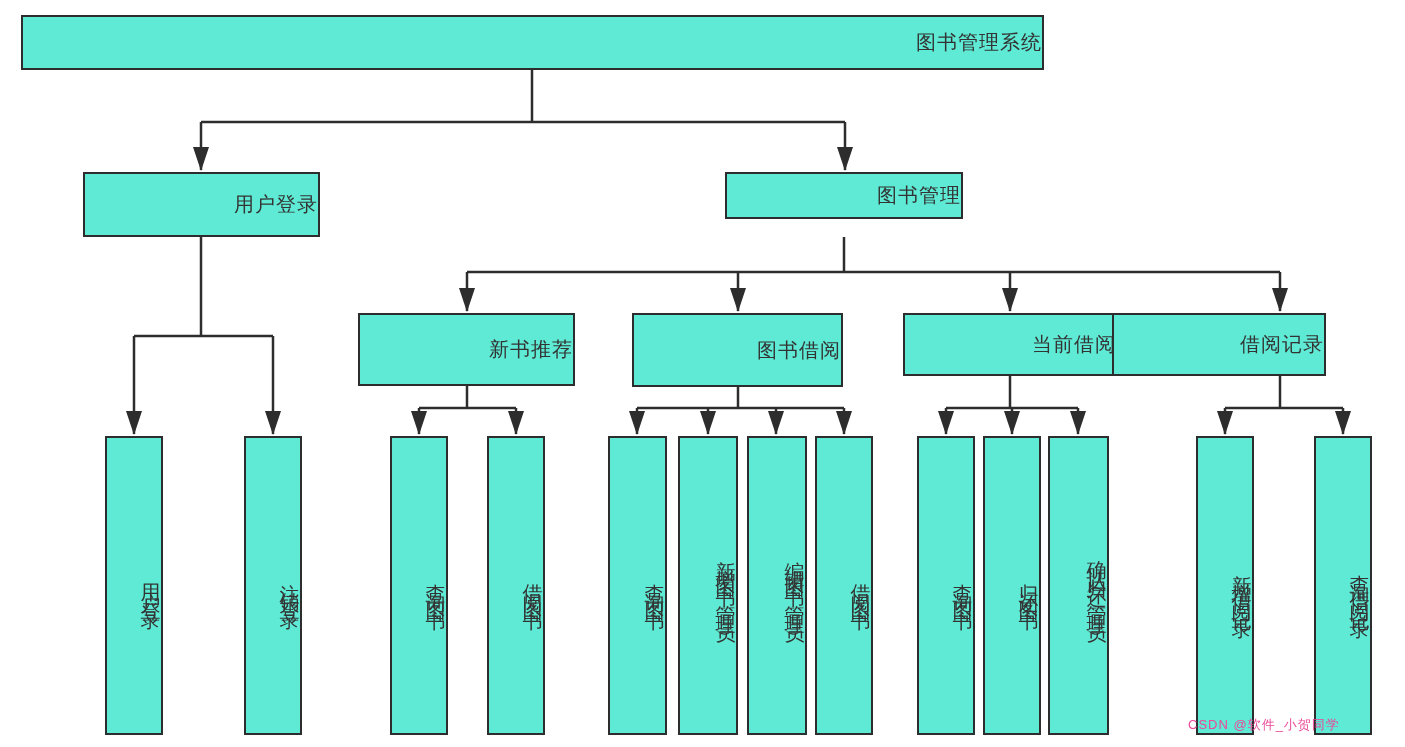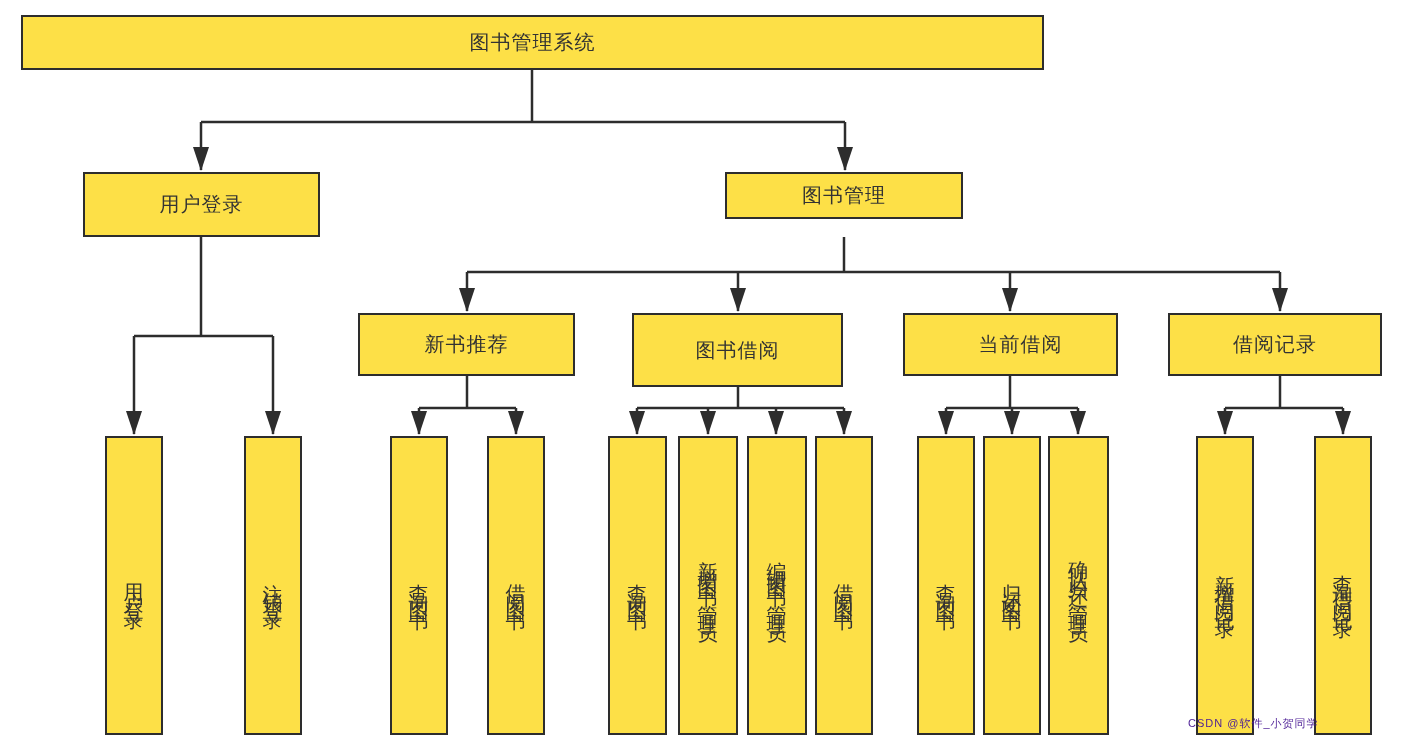--- a/index.html
+++ b/index.html
@@ -19,46 +19,46 @@
   svg.connectors {
     position: absolute;
     left: 0;
     top: 0;
     width: 1405px;
     height: 747px;
   }
   .node {
     position: absolute;
     box-sizing: border-box;
-    background: #fde047;
+    background: #5eead4;
     border: 2.5px solid #2d2d2d;
     display: flex;
     align-items: center;
-    justify-content: center;
+    justify-content: flex-end;
   }
   .node .lbl {
     font-size: 20px;
     letter-spacing: 1px;
     white-space: nowrap;
     color: #333333;
   }
   .leaf .lbl {
     writing-mode: vertical-rl;
     text-orientation: mixed;
     font-size: 20px;
     line-height: 1;
     letter-spacing: 9px;
     white-space: normal;
   }
   .watermark {
     position: absolute;
     left: 1188px;
     top: 716px;
-    font-size: 11px;
-    color: #4c1d95;
+    font-size: 13px;
+    color: #ec4899;
     letter-spacing: 1px;
     white-space: nowrap;
     z-index: 5;
   }
 </style>
 </head>
 <body>
 
 <div class="canvas">
 
@@ -116,30 +116,30 @@
     <span class="lbl">图书管理系统</span>
   </div>
 
   <div class="node" style="left:83px; top:172px; width:237px; height:65px;">
     <span class="lbl">用户登录</span>
   </div>
   <div class="node" style="left:725px; top:172px; width:238px; height:47px;">
     <span class="lbl">图书管理</span>
   </div>
 
-  <div class="node" style="left:358px; top:313px; width:217px; height:63px;">
+  <div class="node" style="left:358px; top:313px; width:217px; height:73px;">
     <span class="lbl">新书推荐</span>
   </div>
   <div class="node" style="left:632px; top:313px; width:211px; height:74px;">
     <span class="lbl">图书借阅</span>
   </div>
   <div class="node" style="left:903px; top:313px; width:215px; height:63px;padding-left:20px;">
     <span class="lbl">当前借阅</span>
   </div>
-  <div class="node" style="left:1168px; top:313px; width:214px; height:63px;">
+  <div class="node" style="left:1112px; top:313px; width:214px; height:63px;">
     <span class="lbl">借阅记录</span>
   </div>
 
   <div class="node leaf" style="left:105px; top:436px; width:58px; height:299px;">
     <span class="lbl">用户登录</span>
   </div>
   <div class="node leaf" style="left:244px; top:436px; width:58px; height:299px;">
     <span class="lbl">注销登录</span>
   </div>
 

